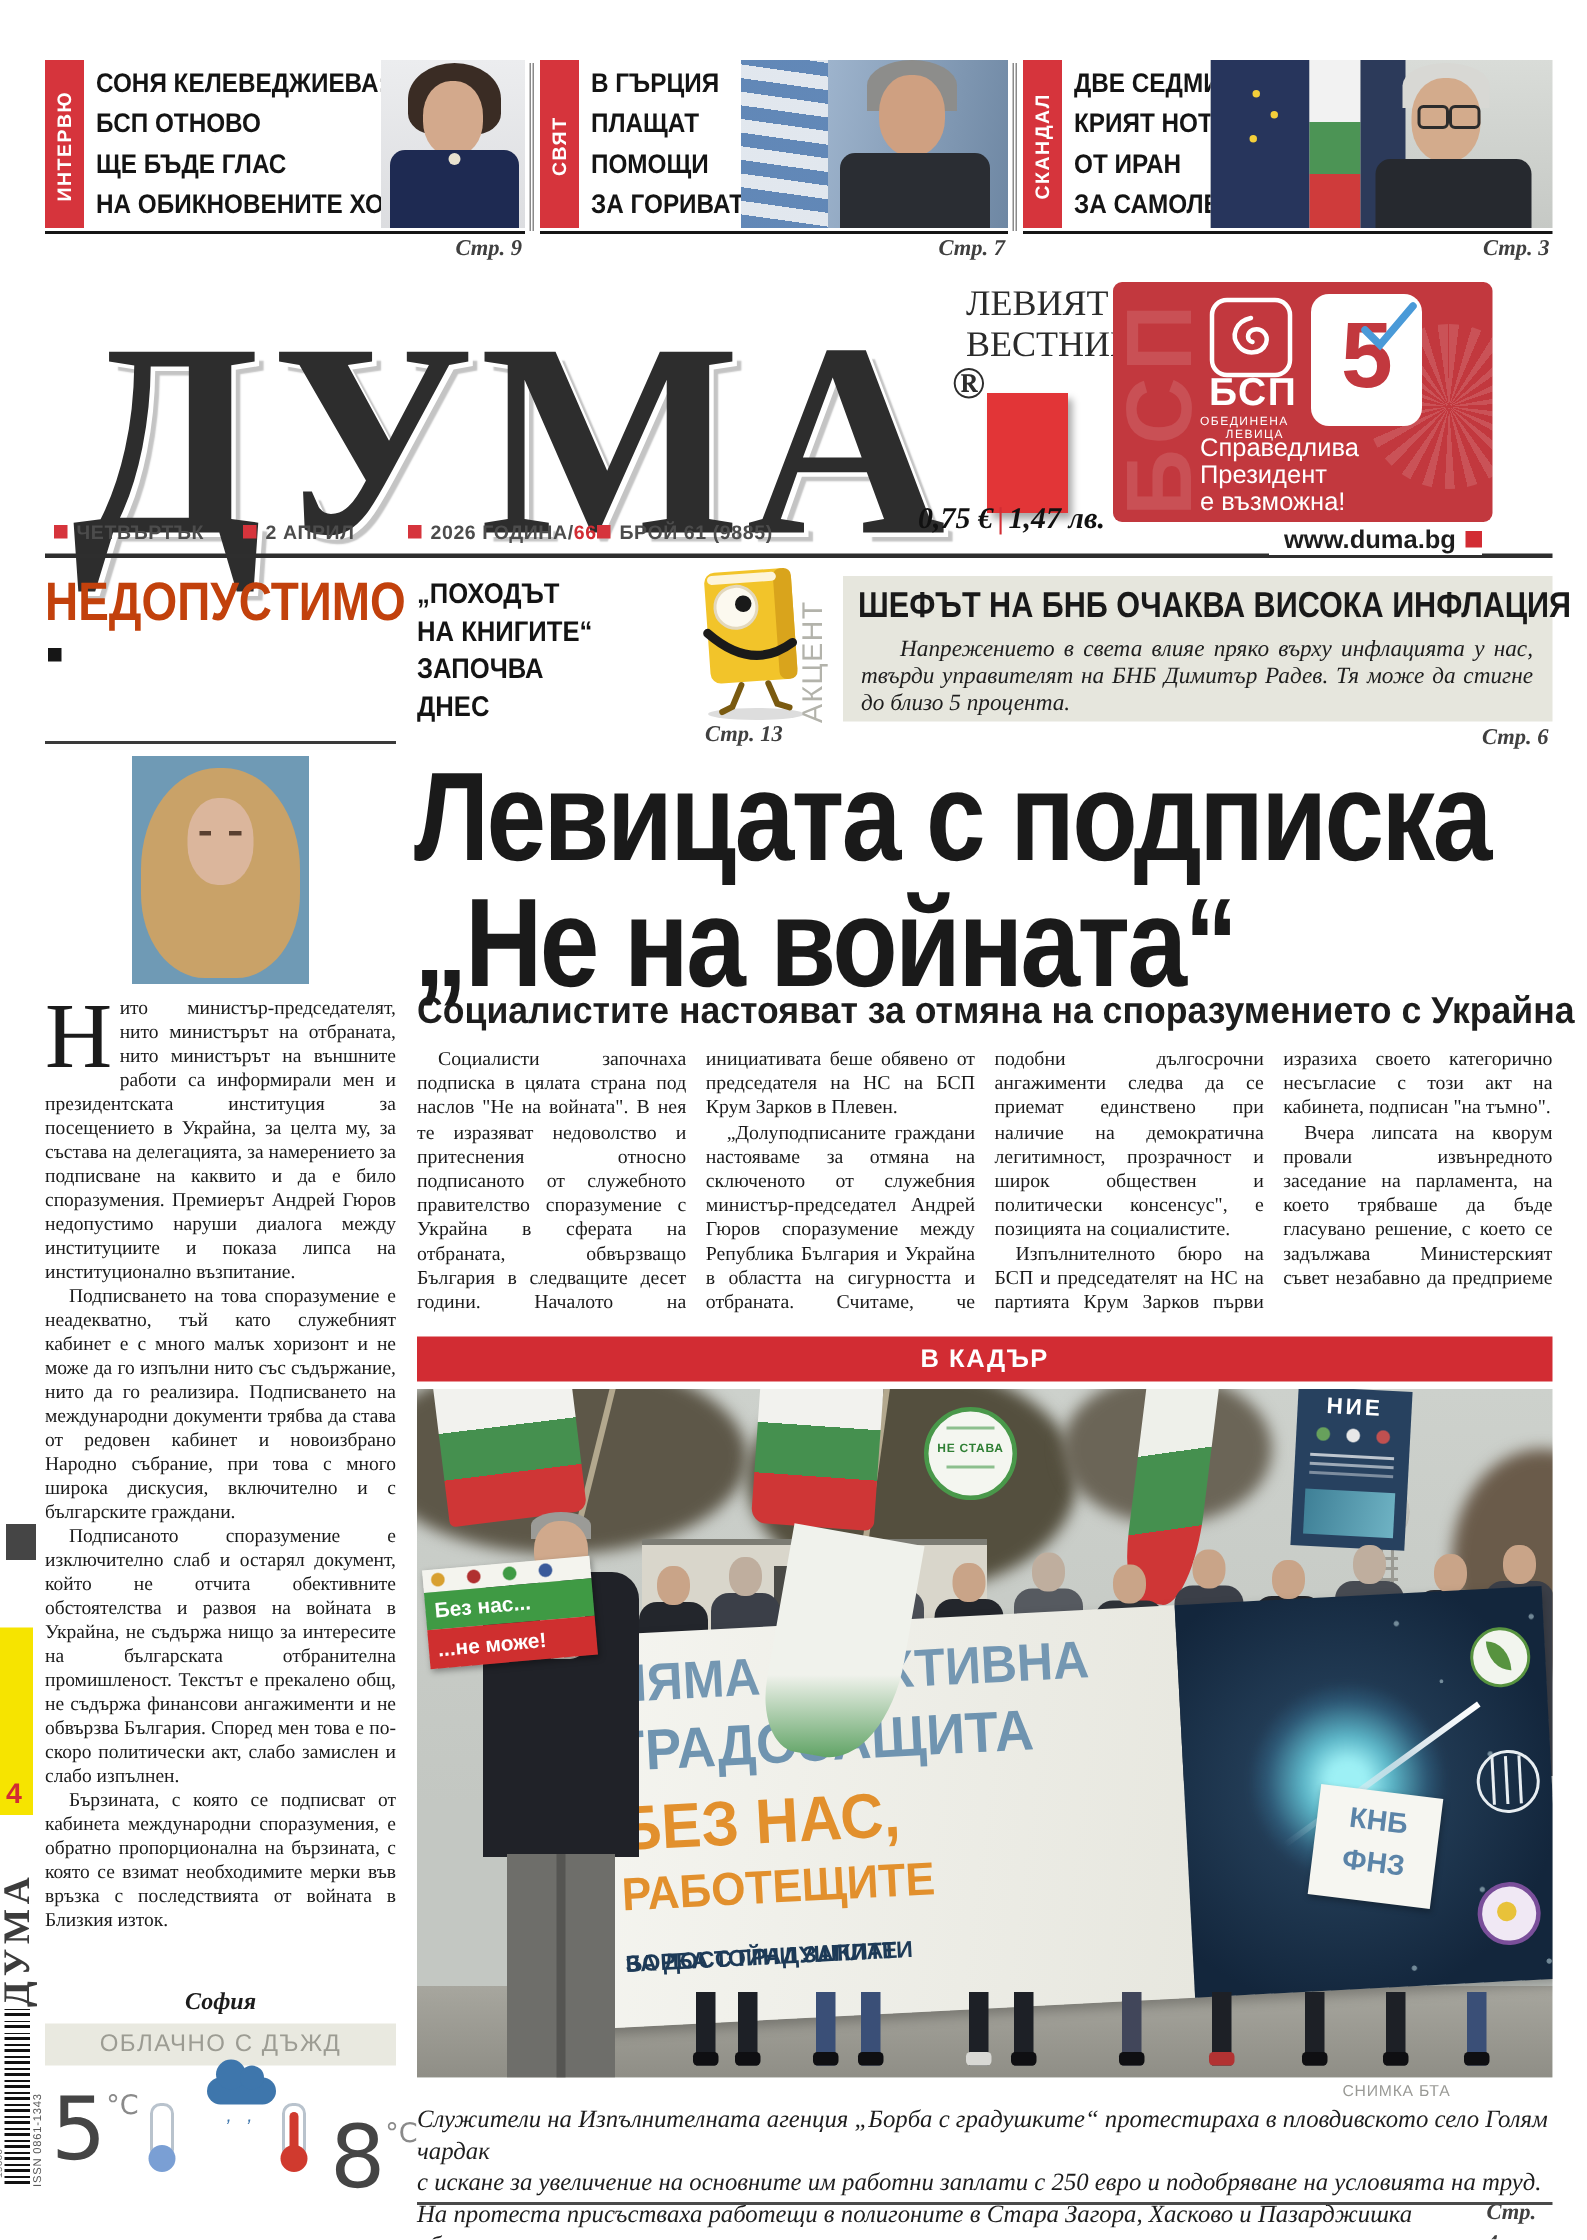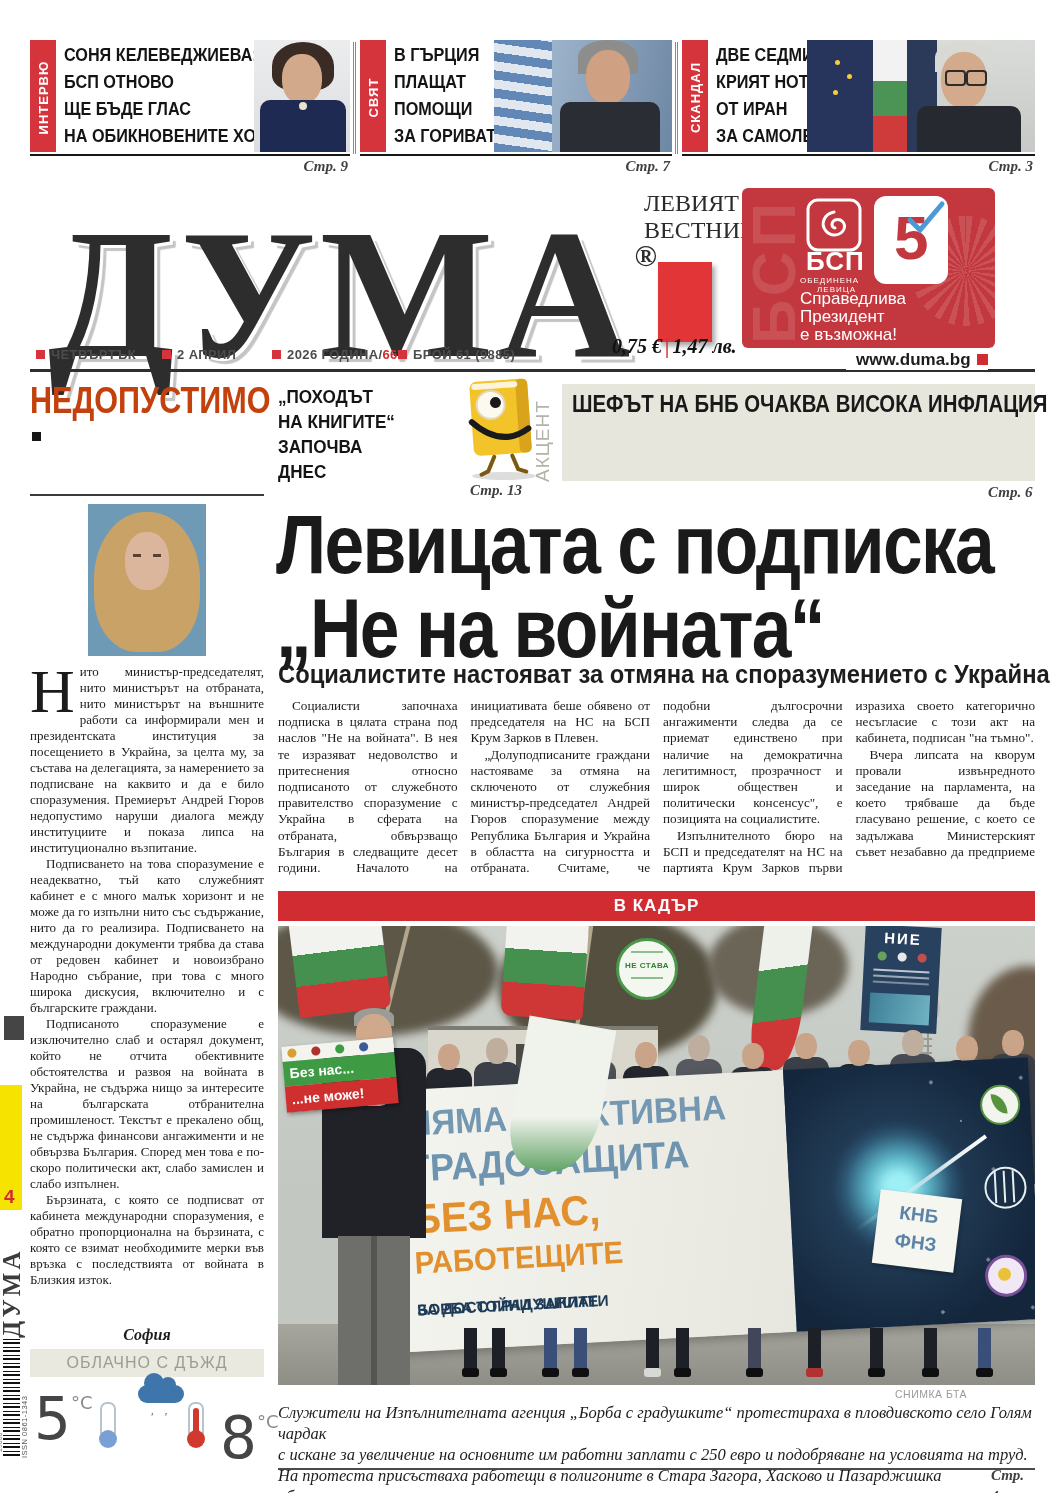--- a/index.html
+++ b/index.html
@@ -423,20 +423,21 @@
         <path d="M40 82 L33 96 L26 99" fill="none" stroke="#7a5a10" stroke-width="4" stroke-linecap="round"></path>
         <path d="M58 82 L63 96 L71 99" fill="none" stroke="#7a5a10" stroke-width="4" stroke-linecap="round"></path>
       </g>
     </svg>
   </div>
   <div class="abs books-page pageref">Стр. 13</div>
 
   <div class="abs vtext accent-label">АКЦЕНТ</div>
   <div class="abs accent-box">
     <div class="accent-title"><span class="cond">ШЕФЪТ НА БНБ ОЧАКВА ВИСОКА ИНФЛАЦИЯ</span></div>
+    <div class="accent-text"><span class="ind"></span><span>Напрежението в света влияе пряко върху инфлацията у нас, твърди управителят на БНБ Димитър Радев. Тя може да стигне до близо 5 процента.</span></div>
   </div>
   <div class="abs accent-page pageref">Стр. 6</div>
 
   <div class="abs hl hl1"><span class="cond">Левицата с подписка</span></div>
   <div class="abs hl hl2"><span class="cond">„Не на войната“</span></div>
   <div class="abs subhead"><span class="cond" style="transform:scaleX(.95);">Социалистите настояват за отмяна на споразумението с Украйна</span></div>
   <div class="abs lead-cols">
     <p>Социалисти започнаха подписка в цялата страна под наслов "Не на войната". В нея те изразяват недоволство и притеснения относно подписаното от служебното правителство споразумение с Украйна в сферата на отбраната, обвързващо България в следващите десет години. Началото на инициативата беше обявено от председателя на НС на БСП Крум Зарков в Плевен.</p>
     <p>„Долуподписаните граждани настояваме за отмяна на сключеното от служебния министър-председател Андрей Гюров споразумение между Република България и Украйна в областта на сигурността и отбраната. Считаме, че подобни дългосрочни ангажименти следва да се приемат единствено при наличие на демократична легитимност, прозрачност и широк обществен и политически консенсус", е позицията на социалистите.</p>
     <p>Изпълнителното бюро на БСП и председателят на НС на партията Крум Зарков първи изразиха своето категорично несъгласие с този акт на кабинета, подписан "на тъмно".</p>

